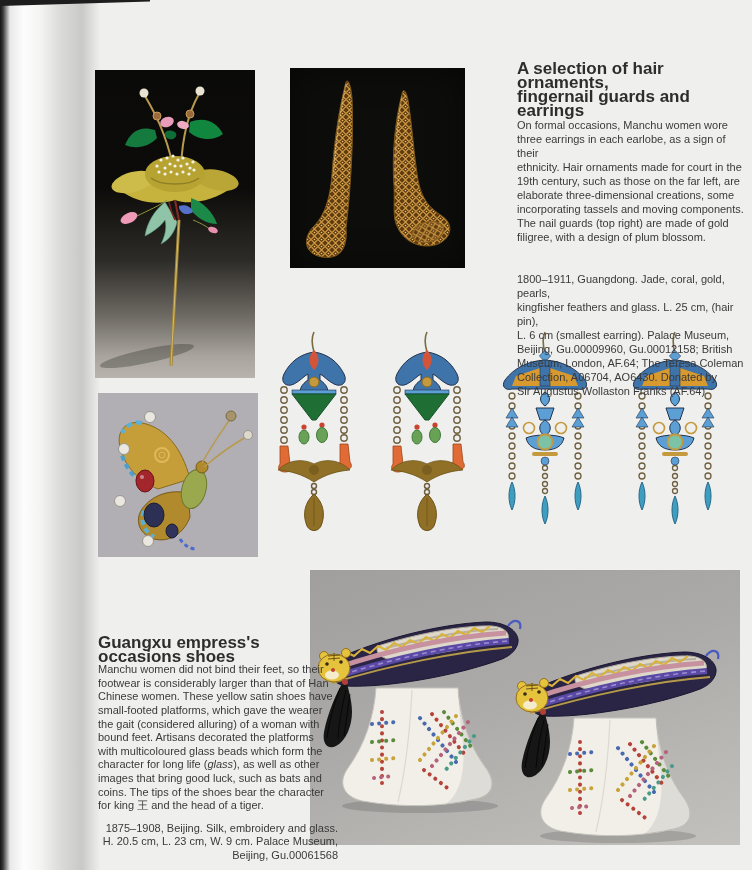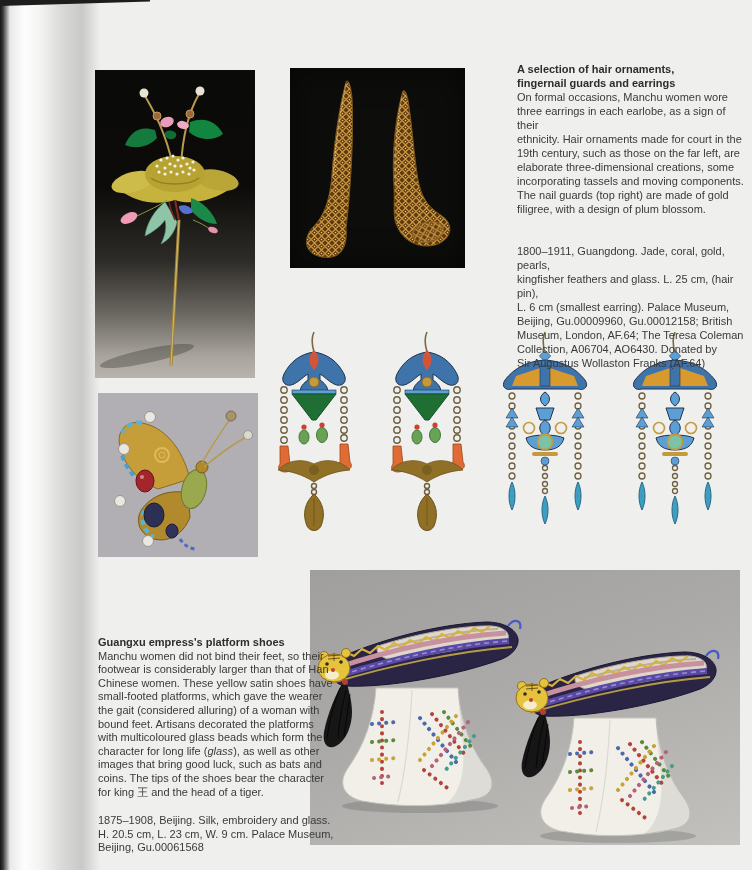--- a/index.html
+++ b/index.html
@@ -23,27 +23,27 @@
     background:linear-gradient(180deg,#0a0a08 0%,#0c0b09 38%,#2e2c28 62%,#6e6a64 80%,#a9a59e 93%,#b8b4ad 100%);}
   .photo.nails{left:290px;top:68px;width:175px;height:200px;background:#0d0d0b;
     box-shadow:inset 0 0 34px rgba(0,0,0,.55);}
   .photo.butterfly{left:98px;top:393px;width:160px;height:164px;background:#b1afb3;}
   .photo.shoes{left:310px;top:570px;width:430px;height:275px;
     background:linear-gradient(160deg,#a09f9d 0%,#abaaa8 45%,#c2c1bd 100%);}
   .earring{position:absolute;top:330px;}
   .e1{left:272px;} .e2{left:385px;} .e3{left:498px;} .e4{left:628px;}
   .caption{position:absolute;font-size:11px;}
   .caption .fig-num{white-space:pre-line;}
-  .caption h3{font-size:11px;font-weight:bold;margin:0;white-space:pre-line;color:#2d2d2d;}
+  .caption h3{font-size:17px;font-weight:bold;margin:0;white-space:pre-line;color:#2d2d2d;}
   .caption p{margin:0;white-space:pre-line;}
   .caption p.credit{margin-top:28px;}
   .caption .seg{white-space:pre-line;margin-top:28px;}
   .cap-right{left:517px;top:62px;width:231px;line-height:14px;}
   .cap-left{left:98px;top:636px;width:240px;line-height:13.6px;}
-  .cap-left p.credit{margin-top:15px;}
+  .cap-left p.credit{margin-top:9px;text-align:right;}
   em{font-style:italic;}
   svg{display:block;}
 </style>
 </head>
 <body>
 
 <div class="page">
   <div class="gutter"></div>
   <div class="top-edge"></div>
 
@@ -320,21 +320,21 @@
     <p class="credit">1800–1911, Guangdong. Jade, coral, gold, pearls,
 kingfisher feathers and glass. L. 25 cm, (hair pin),
 L. 6 cm (smallest earring). Palace Museum,
 Beijing, Gu.00009960, Gu.00012158; British
 Museum, London, AF.64; The Teresa Coleman
 Collection, A06704, AO6430. Donated by
 Sir Augustus Wollaston Franks (AF.64)</p>
   </section>
 
   <section class="caption cap-left">
-    <h3>Guangxu empress's platform shoes</h3>
+    <h3>Guangxu empress's occasions shoes</h3>
     <p><span class="seg">Manchu women did not bind their feet, so their
 footwear is considerably larger than that of Han
 Chinese women. These yellow satin shoes have
 small-footed platforms, which gave the wearer
 the gait (considered alluring) of a woman with
 bound feet. Artisans decorated the platforms
 with multicoloured glass beads which form the
 character for long life (</span><em>glass</em><span class="seg">), as well as other
 images that bring good luck, such as bats and
 coins. The tips of the shoes bear the character

